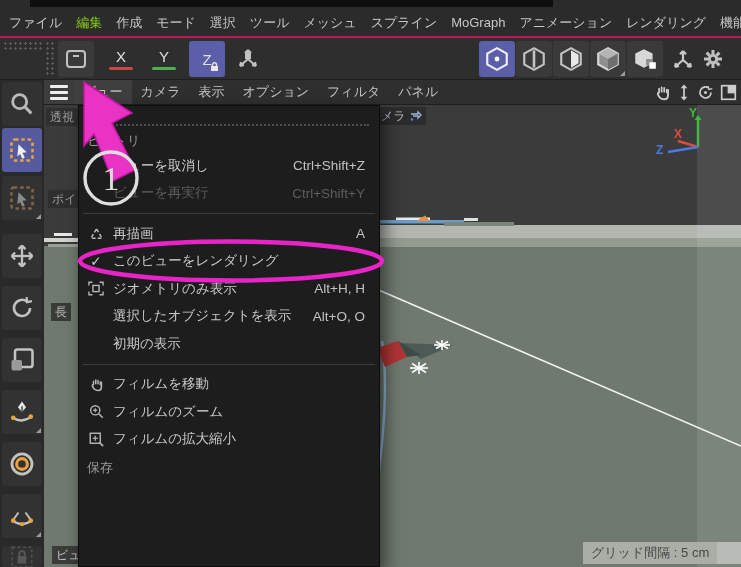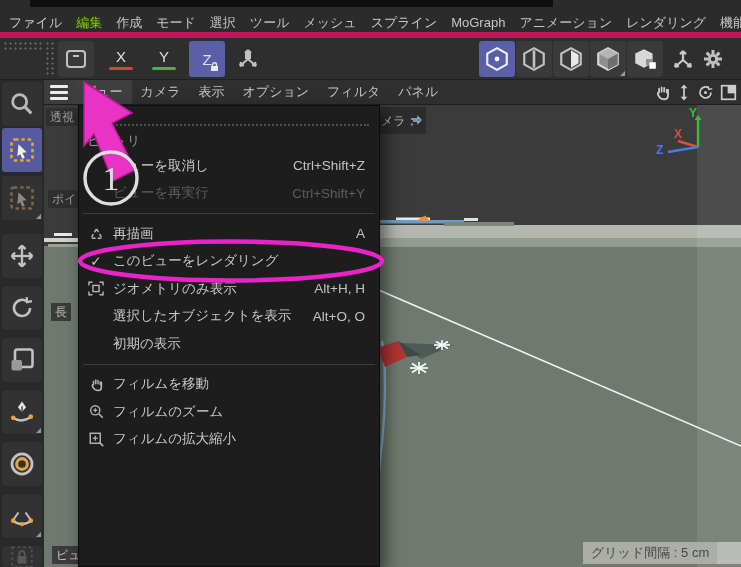--- a/index.html
+++ b/index.html
@@ -1,21 +1,21 @@
 <!DOCTYPE html>
 <html><head>
 <meta charset="utf-8">
 <style>
   html,body{margin:0;padding:0;background:#1a1a1a;}
   *{box-sizing:border-box;}
   .app{position:relative;width:741px;height:567px;background:#2b2b2b;overflow:hidden;
        font-family:"Liberation Sans","DejaVu Sans",sans-serif;color:#c9c9c9;}
   .abs{position:absolute;}
   
-  .menubar{left:0;top:0;width:741px;height:38px;background:#2b2b2b;border-bottom:6px solid #be185d;}
+  .menubar{left:0;top:0;width:741px;height:38px;background:#2b2b2b;border-bottom:2px solid #be185d;}
   .menubar .titlestrip{position:absolute;left:30px;top:0;width:523px;height:7px;background:#0f0f0f;}
   .mrow{position:absolute;left:2px;top:8px;right:0;height:30px;display:flex;white-space:nowrap;overflow:hidden;}
   .mitem{padding:0 7px;line-height:30px;font-size:13px;color:#c6c6c6;}
   .mitem.active{color:#84cc16;}
   
   .toolbar{left:0;top:38px;width:741px;height:42px;background:#2e2e2e;border-bottom:1px solid #1f1f1f;}
   .dots{position:absolute;background-image:radial-gradient(#5a5a5a 1px,transparent 1.2px);background-size:5px 5px;}
   .tbtn{position:absolute;top:3px;width:36px;height:36px;background:#3a3a3a;border-radius:3px;
         display:flex;align-items:center;justify-content:center;}
   .tbtn.flat{background:transparent;}
@@ -40,21 +40,21 @@
   .canvas{position:absolute;left:0;top:25px;width:697px;height:462px;background:#3b3b3b;overflow:hidden;}
   .ground{position:absolute;left:0;top:141px;width:697px;height:321px;background:#6f796f;}
   .band1{position:absolute;left:300px;top:120px;width:397px;height:13px;background:#b3b7b0;}
   .band2{position:absolute;left:300px;top:133px;width:397px;height:9px;background:#949c91;}
   .stripground{position:absolute;left:0;top:143px;width:40px;height:319px;background:#6f796f;}
   .rlight{position:absolute;left:653px;top:0;width:44px;height:462px;background:rgba(255,255,255,.09);}
   .ovl{position:absolute;font-size:12px;color:#9f9f9f;background:#2f2f2f;padding:1px 4px;line-height:16px;}
   .gridlabel{position:absolute;left:539px;top:437px;width:158px;height:22px;background:#aaaea6;color:#474747;
              font-size:13px;line-height:22px;padding-left:8px;}
   .gridlabel:after{content:"";position:absolute;right:0;top:0;width:24px;height:22px;background:rgba(255,255,255,.18);}
-  .camlabel{position:absolute;left:333px;top:2px;height:27px;background:#2c2c2c;color:#b9bcc4;font-size:12px;
+  .camlabel{position:absolute;left:333px;top:2px;height:18px;background:#2c2c2c;color:#b9bcc4;font-size:12px;
             line-height:18px;padding:0 4px;display:flex;gap:3px;align-items:center;}
   
   .menu{left:78px;top:105px;width:302px;height:462px;background:#1d1d1d;border:1px solid #0c0c0c;
         box-shadow:5px 7px 16px rgba(0,0,0,.55);padding-top:6px;z-index:5;}
   .tear{height:14px;margin:0 10px;border-bottom:2px dotted #4e4e4e;}
   .mh{height:26px;line-height:30px;padding-left:8px;font-size:13px;color:#9b9b9b;}
   .mi{height:27.5px;display:flex;align-items:center;font-size:13.5px;color:#c9c9c9;}
   .mi .ic{width:34px;display:flex;justify-content:center;align-items:center;flex:none;}
   .mi .lb{flex:1;}
   .mi .sc{margin-right:14px;color:#c2c2c2;}
@@ -439,20 +439,21 @@
       <span class="ic">
         <svg width="15" height="15" viewBox="0 0 18 18">
           <rect x="1.5" y="1.5" width="12" height="12" fill="none" stroke="#b5b5b5" stroke-width="1.7"></rect>
           <line x1="4.5" y1="7.5" x2="10.5" y2="7.5" stroke="#b5b5b5" stroke-width="1.5"></line>
           <line x1="7.5" y1="4.5" x2="7.5" y2="10.5" stroke="#b5b5b5" stroke-width="1.5"></line>
           <line x1="12.5" y1="12.5" x2="17" y2="17" stroke="#b5b5b5" stroke-width="2"></line>
         </svg>
       </span>
       <span class="lb">フィルムの拡大縮小</span>
     </div>
+    <div class="mh">保存</div>
   </div>
 
   <svg class="abs anno" viewBox="0 0 741 567">
     <ellipse cx="231" cy="261" rx="151" ry="19.5" fill="none" stroke="#e824c8" stroke-width="4.5"></ellipse>
     <polygon points="84,82 132,113 112,123 135,170 113,181 94,134 84,146" fill="#e833c4" stroke="#c217a2" stroke-width="1.5"></polygon>
     <circle cx="111" cy="178" r="26" fill="none" stroke="#dedede" stroke-width="3.4"></circle>
     <text x="111" y="190" text-anchor="middle" font-size="34" fill="#dedede" font-family="Liberation Serif, DejaVu Serif, serif">1</text>
   </svg>
 
 </div>

